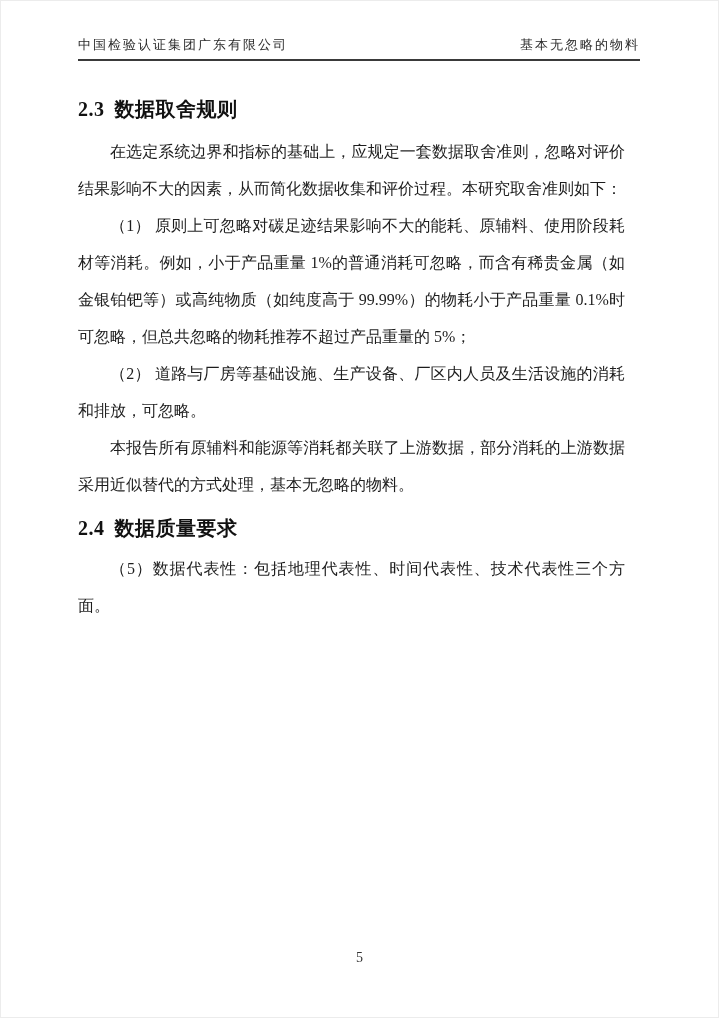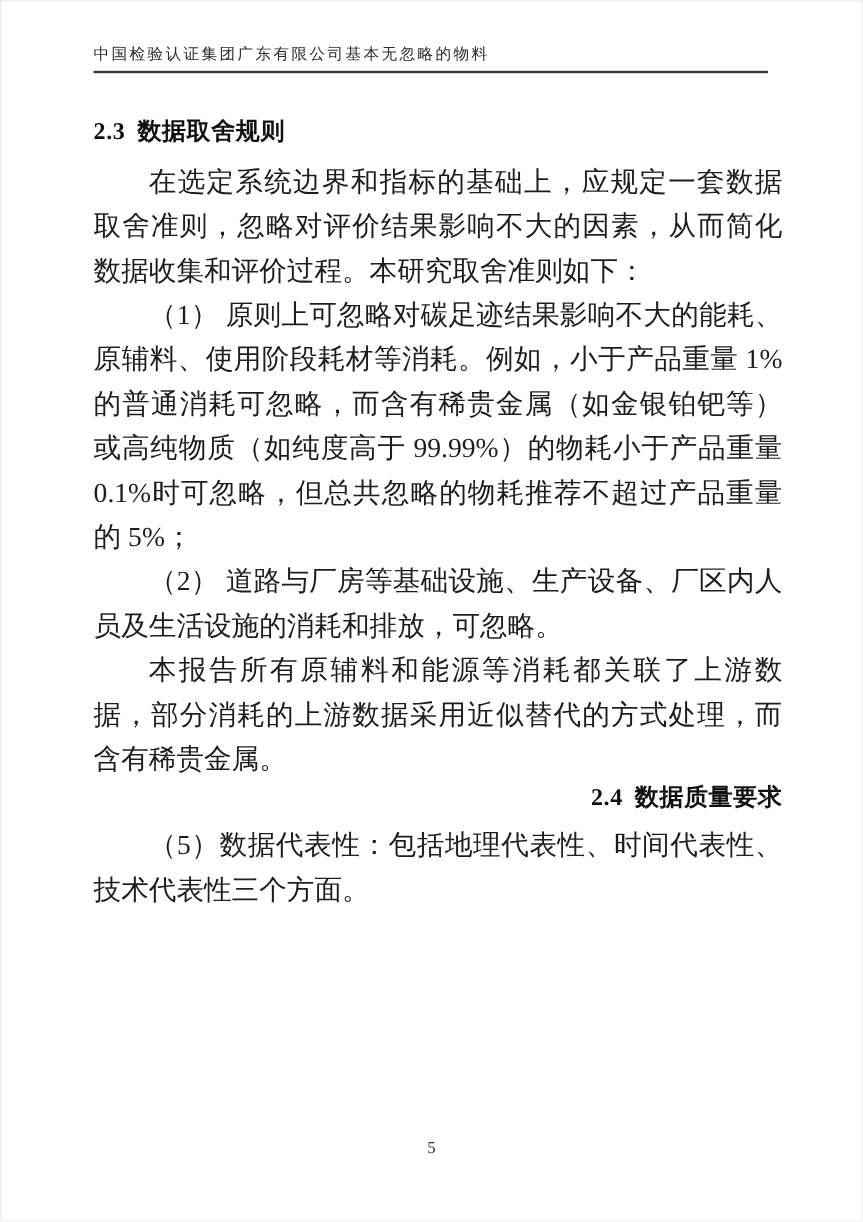--- a/index.html
+++ b/index.html
@@ -16,50 +16,50 @@
     font-family: "Liberation Serif", "DejaVu Serif", serif;
     color: #1d1d1d;
     overflow: hidden;
   }
   .header {
     position: absolute;
     left: 78px;
     right: 79px;
     top: 36px;
     display: flex;
+    justify-content: space-between;
     align-items: flex-end;
     border-bottom: 2px solid #3a3a3a;
     padding-bottom: 5px;
     font-size: 13px;
     letter-spacing: 2px;
     color: #2b2b2b;
   }
   .content {
     position: absolute;
     left: 78px;
-    right: 67px;
+    right: 94px;
     top: 96px;
   }
   .section-heading {
     font-size: 20px;
     font-weight: bold;
     color: #111111;
     margin: 0 0 10px 0;
     letter-spacing: 0.5px;
   }
   .section-heading .h-num {
     margin-right: 10px;
   }
   .section-heading.second {
-    margin-top: 0;
+    margin-top: 12px;
     margin-bottom: 8px;
-    text-align: right;
   }
   .content p {
-    font-size: 23px;
+    font-size: 16px;
     line-height: 37px;
     margin: 0;
     text-align: justify;
     text-justify: inter-ideograph;
     text-indent: 2em;
     color: #1d1d1d;
   }
   .footer {
     position: absolute;
     bottom: 52px;
@@ -86,21 +86,21 @@
       <span class="h-num">2.3</span><span>数据取舍规则</span>
     </h2>
 
     <p>在选定系统边界和指标的基础上，应规定一套数据取舍准则，忽略对评价结果影响不大的因素，从而简化数据收集和评价过程。本研究取舍准则如下：</p>
 
     <p>（1） 原则上可忽略对碳足迹结果影响不大的能耗、原辅料、使用阶段耗材等消耗。例如，小于产品重量 1%的普通消耗可忽略，而含有稀贵金属（如金银铂钯等）或高纯物质（如纯度高于 99.99%）的物耗小于产品重量 0.1%时可忽略，但总共忽略的物耗推荐不超过产品重量的 5%；</p>
 
     <p>（2） 道路与厂房等基础设施、生产设备、厂区内人员及生活设施的消耗和排放，可忽略。</p>
 
 
-    <p>本报告所有原辅料和能源等消耗都关联了上游数据，部分消耗的上游数据采用近似替代的方式处理，而含有稀贵金属。</p>
+    <p>本报告所有原辅料和能源等消耗都关联了上游数据，部分消耗的上游数据采用近似替代的方式处理，基本无忽略的物料。</p>
 
     <h2 class="section-heading second">
       <span class="h-num">2.4</span><span>数据质量要求</span>
     </h2>
 
 
     <p>（5）数据代表性：包括地理代表性、时间代表性、技术代表性三个方面。</p>
 
   </div>
 

